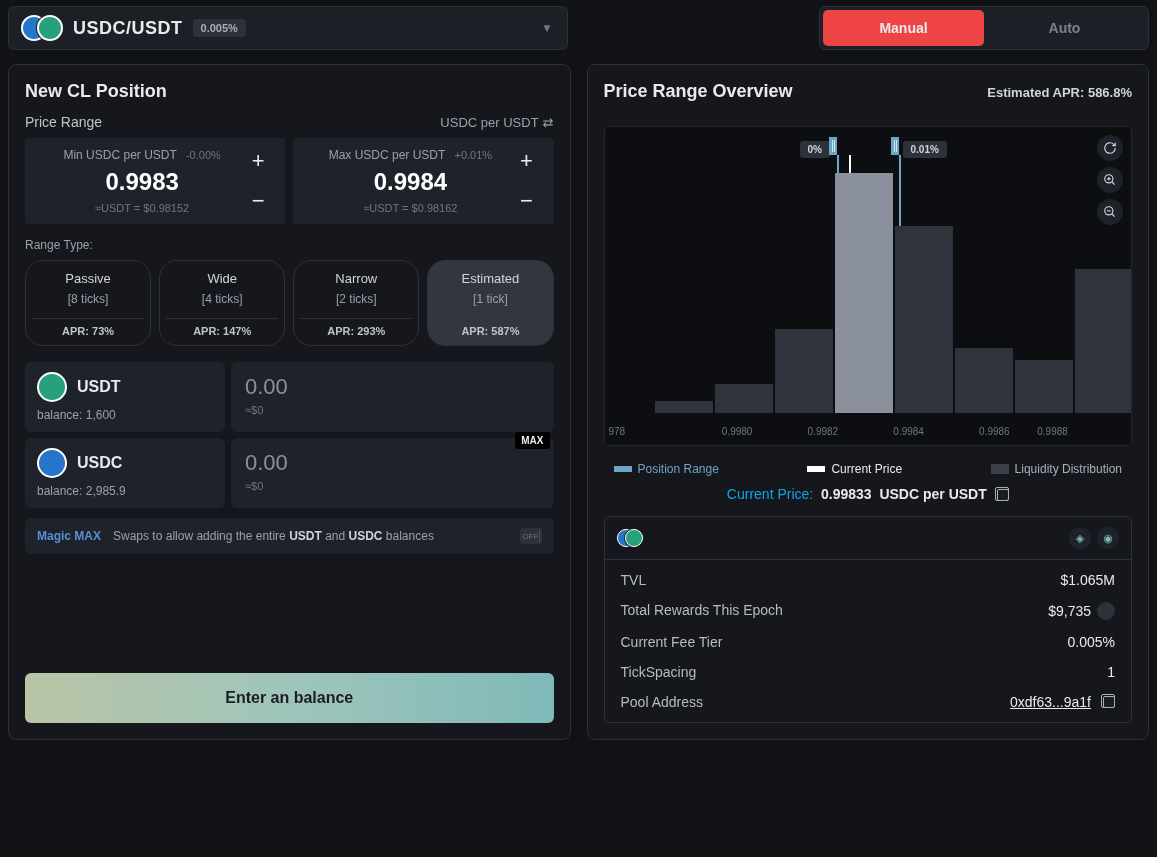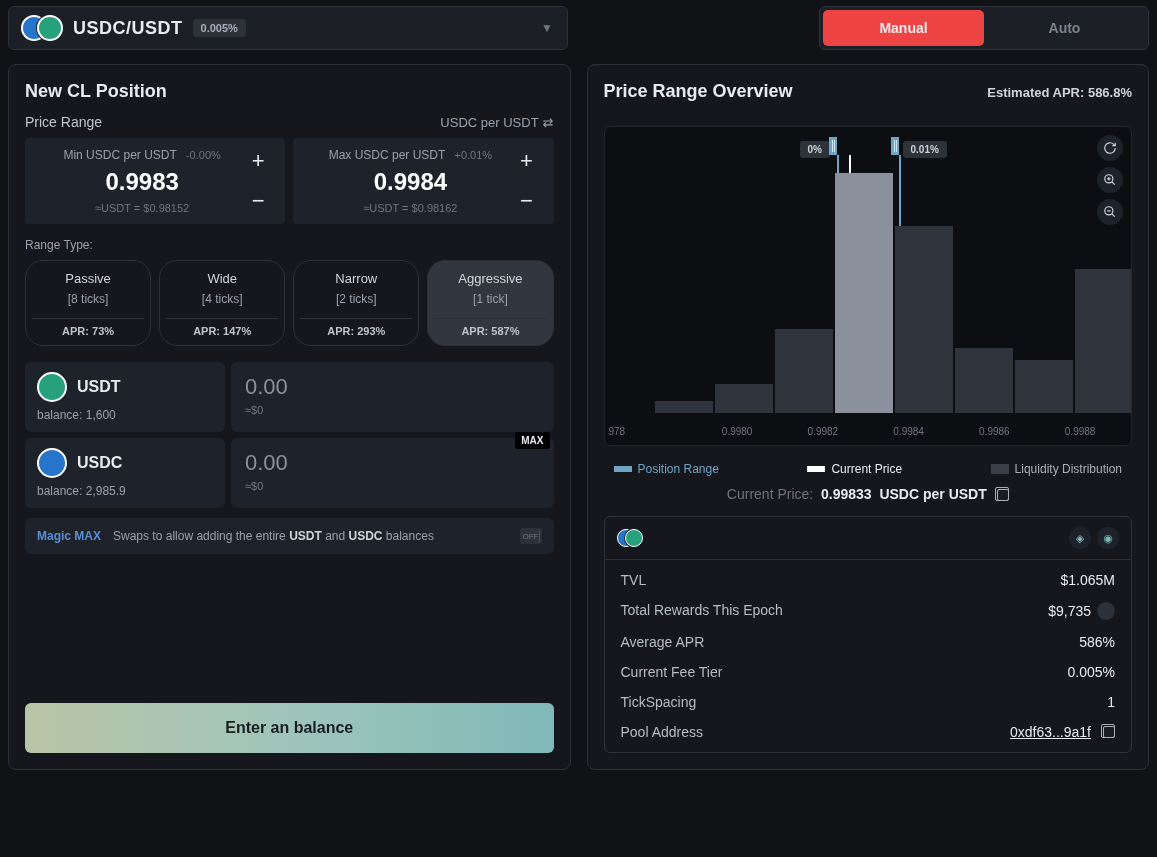--- a/index.html
+++ b/index.html
@@ -135,35 +135,35 @@
 .handle.l{left:224px;}
 .handle.r{left:286px;}
 .bars { position:absolute; left:0; right:0; bottom:32px; top:28px; }
 .bar { position:absolute; bottom:0; background:#2f343c; }
 .range-fill { position:absolute; bottom:0; background:#8b919c; }
 .price-line { position:absolute; top:0; bottom:0; width:2px; background:#fff; }
 .range-line { position:absolute; top:0; bottom:0; width:2px; background:#6ea4c4; }
 .axis { position:absolute; left:0; right:0; bottom:8px; display:flex; justify-content:space-between; padding:0 4px 0 0; font-size:10px; color:#6f7682;}
 .axis span{ flex:1; text-align:center;}
 .axis span:first-child{text-align:left; padding-left:4px;}
-.axis span:last-child{text-align:center; padding-right:4px;}
+.axis span:last-child{text-align:left; padding-right:4px;}
 
 .legend { display:flex; justify-content:space-between; align-items:center; padding:4px 10px 10px; font-size:12px;}
 .lg { display:flex; align-items:center; gap:6px;}
 .lg-key { width:18px; height:6px;}
 .lg-key.rng{background:#6ea4c4;}
 .lg-key.cur{background:#fff;}
 .lg-key.liq{background:#3a3f48; height:10px;}
 .lg-lbl{color:#a9afb9;}
 .lg.a {color:#6ea4c4;}
 .lg.b {color:#e8eaed;}
 .lg.c {color:#6f7682;}
 
 .cur-price { text-align:center; font-size:14px; font-weight:600; color:#e8eaed; margin-bottom:14px;}
-.cur-price .lbl{color:#737373; font-weight:500;}
+.cur-price .lbl{color:#0ea5e9; font-weight:500;}
 .copy-ic{display:inline-block; width:12px; height:12px; border:1.5px solid #a9afb9; border-radius:2px; margin-left:6px; vertical-align:middle; background:#1a1d21; position:relative;}
 .copy-ic::after{content:"";position:absolute; left:-3px; top:-3px; width:12px; height:12px; border:1.5px solid #a9afb9; border-radius:2px;}
 
 .pool-panel { border:1px solid #2c313a; border-radius:6px; flex:1; display:flex; flex-direction:column;}
 .pool-head{ display:flex; justify-content:space-between; align-items:center; padding:10px 12px; border-bottom:1px solid #2c313a;}
 .pool-icons{display:flex;}
 .ext-icons{display:flex; gap:6px;}
 .ext-ic{width:22px;height:22px;border-radius:50%;background:#1e232b;display:flex;align-items:center;justify-content:center;font-size:11px;color:#7fb9b8;}
 .stats{padding:12px 16px; display:flex; flex-direction:column; gap:14px;}
 .stat-row{display:flex; justify-content:space-between; font-size:14px;}
@@ -248,21 +248,21 @@
         <div class="rt-name">Wide</div>
         <div class="rt-ticks">[4 ticks]</div>
         <div class="rt-apr">APR: 147%</div>
       </div>
       <div class="rt-card">
         <div class="rt-name">Narrow</div>
         <div class="rt-ticks">[2 ticks]</div>
         <div class="rt-apr">APR: 293%</div>
       </div>
       <div class="rt-card active">
-        <div class="rt-name">Aggressive</div>
+        <div class="rt-name">Estimated</div>
         <div class="rt-ticks">[1 tick]</div>
         <div class="rt-apr">APR: 587%</div>
       </div>
     </div>
 
     <div class="token-inputs">
       <div class="t-row">
         <div class="t-left">
           <div class="t-head">
             <span class="t-icon usdt"></span>
@@ -400,24 +400,20 @@
             <span class="v">$1.065M</span>
         </div>
         <div class="stat-row">
           <span class="k">Total Rewards This Epoch</span>
           <span class="v">
               <span>$9,735</span>
               <span class="mini-ic"></span>
             </span>
         </div>
         <div class="stat-row">
-          <span class="k">Average APR</span>
-            <span class="v">586%</span>
-        </div>
-        <div class="stat-row">
           <span class="k">Current Fee Tier</span>
             <span class="v">0.005%</span>
         </div>
         <div class="stat-row">
           <span class="k">TickSpacing</span>
             <span class="v">1</span>
         </div>
         <div class="stat-row">
           <span class="k">Pool Address</span>
           <span class="v">

